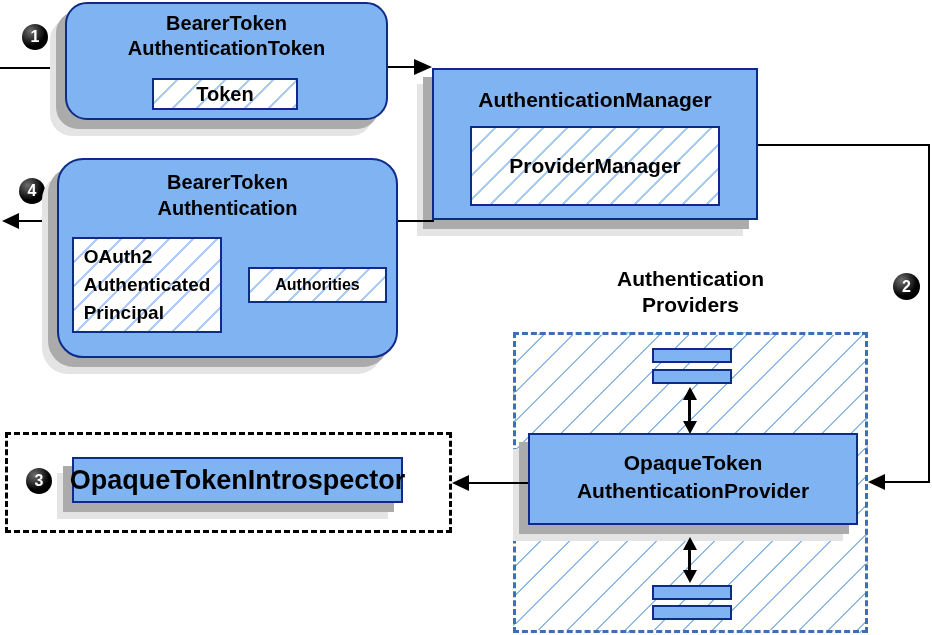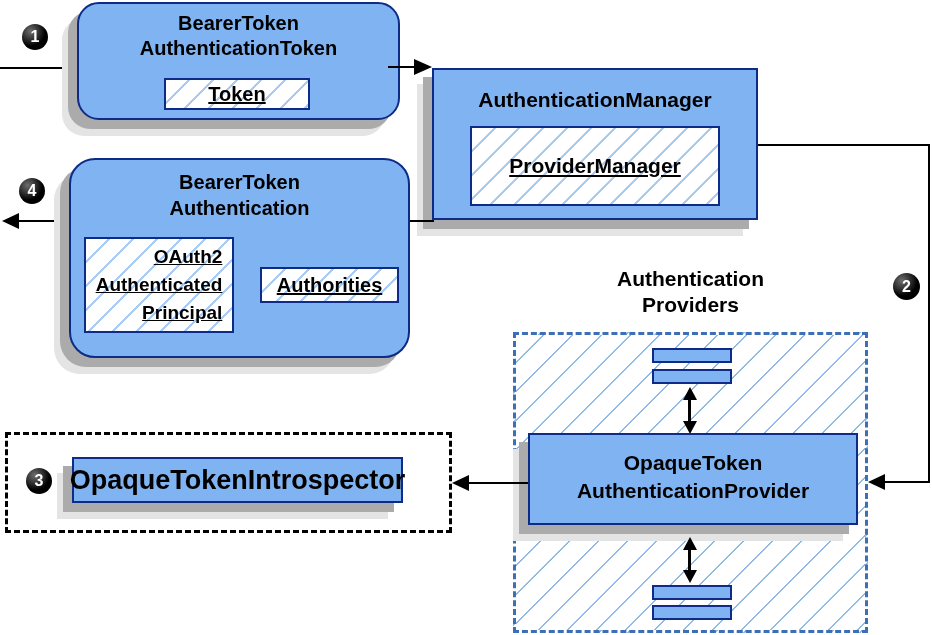--- a/index.html
+++ b/index.html
@@ -7,30 +7,30 @@
     position:relative;width:932px;height:635px;background:#fff;
     font-family:"Liberation Sans",sans-serif;font-weight:bold;color:#000;
     overflow:hidden;
   }
   
   .box{
     position:absolute;background:#80B3F2;border:2px solid #0D2B87;
     box-sizing:border-box;
   }
   .shadow{box-shadow:-9px 9px 0 0 #ABABAB,-15px 16px 0 0 #E4E4E4;}
-  .rounded{border-radius:24px;margin-left:12px;}
+  .rounded{border-radius:24px;}
   
   .chip{
     position:absolute;border:2px solid #0D2B87;box-sizing:border-box;
     background-color:#fff;
     background-image:repeating-linear-gradient(135deg,
       rgba(255,255,255,0) 0px, rgba(255,255,255,0) 15px,
       #A9CBF4 15px, #A9CBF4 17px);
     display:flex;align-items:center;justify-content:center;
-    text-align:right;white-space:pre-line;text-decoration:underline;
+    text-align:left;white-space:pre-line;
   }
   .title{
     position:absolute;left:0;right:0;text-align:center;white-space:pre-line;
   }
   .free-label{position:absolute;text-align:center;white-space:pre-line;}
   
   .providers-area{
     position:absolute;left:513px;top:332px;width:355px;height:301px;
     border:3px dashed #3D6FB4;box-sizing:border-box;
     background-image:repeating-linear-gradient(135deg,
@@ -87,21 +87,21 @@
   <div class="badge" style="left:19px;top:178px;">4</div>
   <div class="line" style="left:19px;top:220px;width:40px;height:2px;"></div>
   <div class="tri tri-left" style="left:2px;top:213px;"></div>
 
   <div class="box rounded shadow" style="left:57px;top:158px;width:341px;height:200px;border-radius:26px;">
     <div class="title" style="top:9px;font-size:20px;line-height:26px;">BearerToken
 Authentication</div>
     <div class="chip" style="left:13px;top:77px;width:150px;height:96px;font-size:19px;line-height:28px;">OAuth2
 Authenticated
 Principal</div>
-    <div class="chip" style="left:189px;top:107px;width:139px;height:36px;font-size:20px;">Authorities</div>
+    <div class="chip" style="left:189px;top:107px;width:139px;height:36px;font-size:16px;">Authorities</div>
   </div>
 
   <div class="line" style="left:758px;top:144px;width:172px;height:2px;"></div>
   <div class="line" style="left:928px;top:144px;width:2px;height:339px;"></div>
   <div class="line" style="left:884px;top:481px;width:46px;height:2px;"></div>
   <div class="tri tri-left" style="left:868px;top:474px;"></div>
   <div class="badge" style="left:893px;top:273px;width:27px;height:27px;line-height:27px;">2</div>
 
   <div class="free-label" style="left:513px;top:266px;width:355px;font-size:21px;line-height:26px;">Authentication
 Providers</div>

